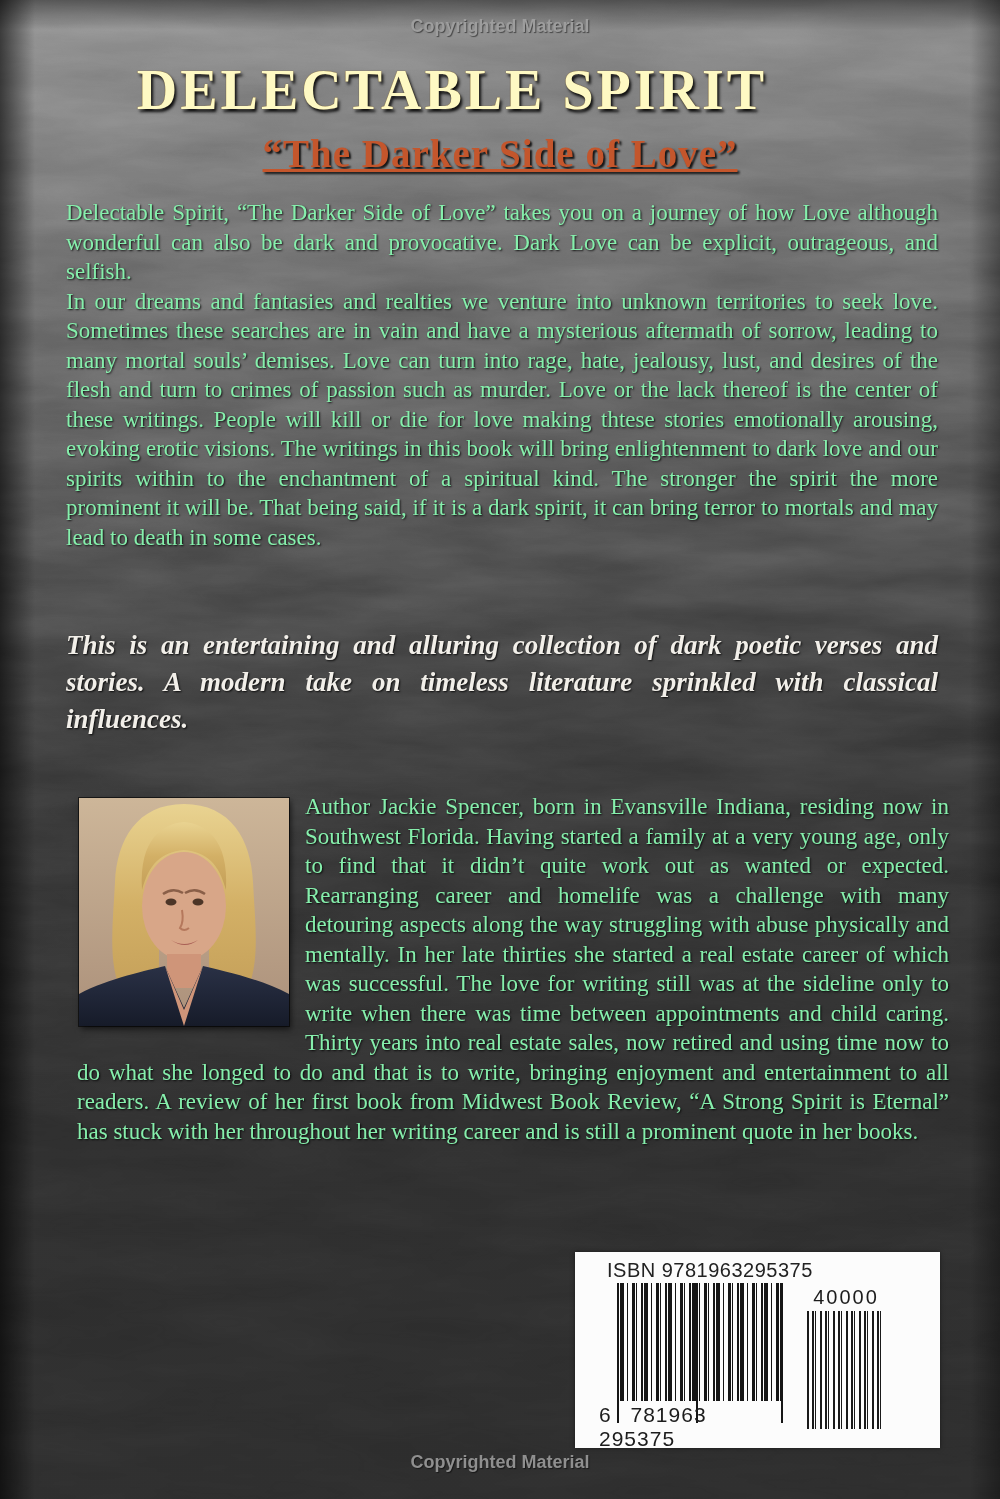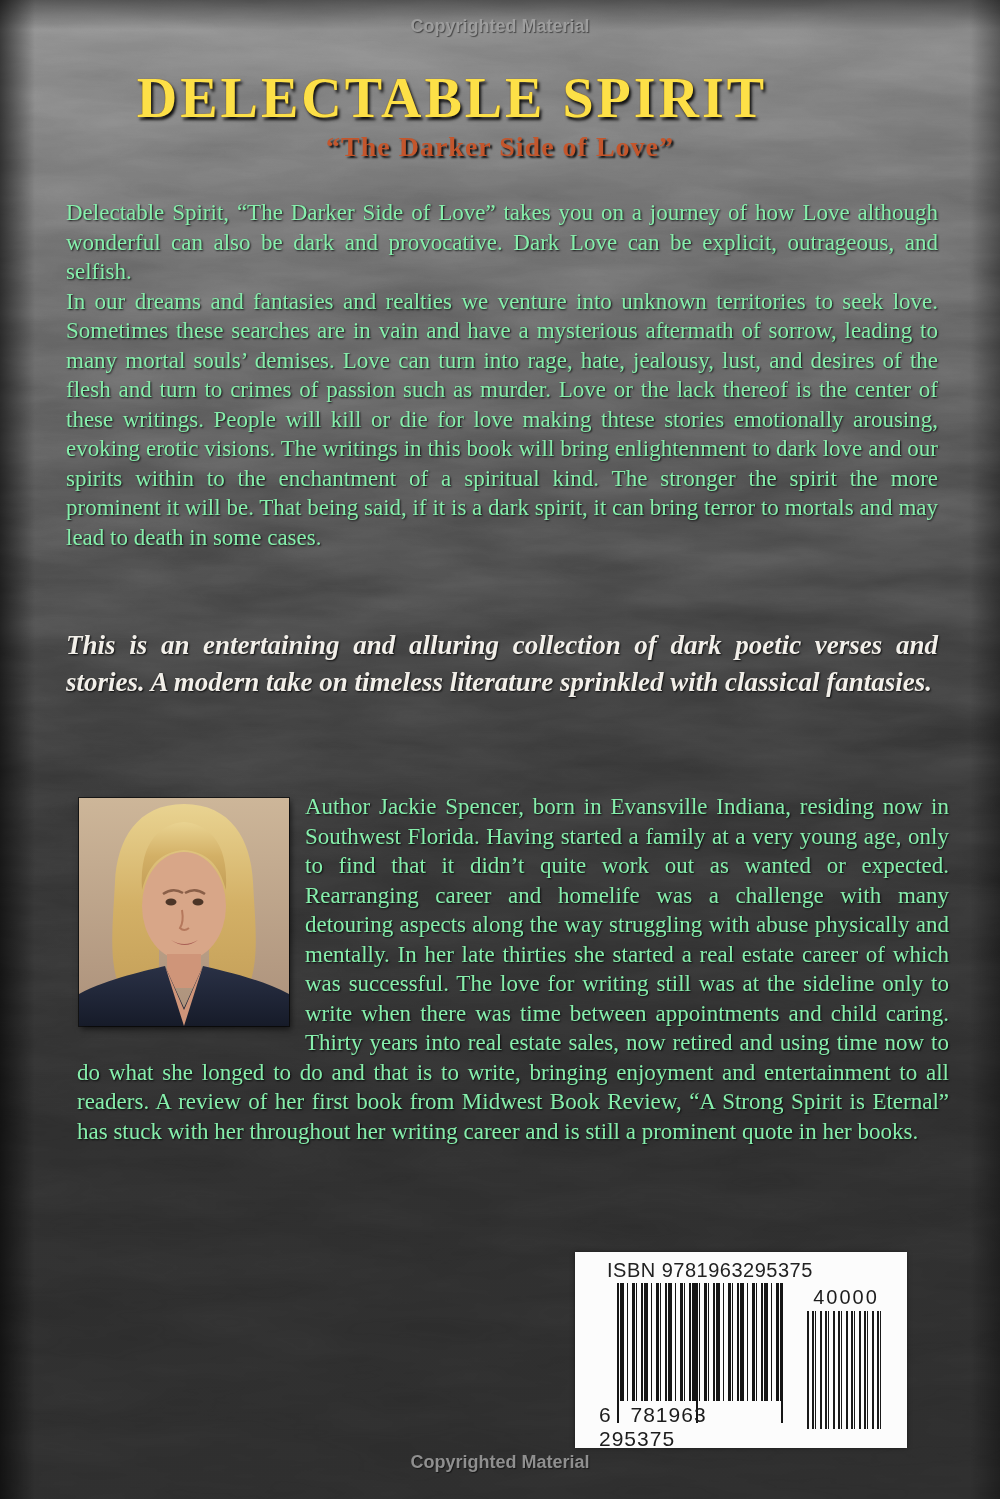--- a/index.html
+++ b/index.html
@@ -35,29 +35,29 @@
     font-family:"Liberation Sans", sans-serif;
     font-weight:700;font-size:18px;color:#9d9d9d;
     text-shadow:1px 1px 1px rgba(0,0,0,.5);
   }
   .copyright.top{top:16px;}
   .copyright.bottom{top:1452px;color:#8f8f8f;}
 
   .book-title{
     top:58px;left:0;width:904px;text-align:center;
     font-size:56px;font-weight:700;letter-spacing:3px;
-    color:#fde047;
+    color:#fef9c3;
     text-shadow:2px 3px 3px #101010, 0 0 1px #7a4c00;
-    margin-top:8px;
   }
   .book-subtitle{
     top:131px;left:0;width:1000px;text-align:center;
-    font-size:28px;font-weight:700;letter-spacing:1px;
+    font-size:39px;font-weight:700;letter-spacing:1px;
     color:#c4562c;
     text-shadow:2px 2px 2px #141414;
+    text-decoration:underline;
   }
 
   .body-text{
     left:66px;width:872px;
     font-size:23px;line-height:29.5px;color:#86efac;
     text-align:justify;
     text-shadow:1px 1px 2px rgba(0,0,0,.85);
   }
   .body-text p{margin:0;}
   #synopsis{top:198px;}
@@ -69,21 +69,21 @@
   #bio-block{top:792px;margin-left:11px;}
   #closing{top:1178px;}
 
   .photo-wrap{
     float:left;width:210px;height:228px;margin:6px 16px 8px 2px;
     background:#b9a184;box-shadow:0 0 0 1px rgba(0,0,0,.6), 2px 3px 6px rgba(0,0,0,.6);
   }
   .photo-wrap svg{display:block;}
 
   .barcode-box{
-    left:575px;top:1252px;width:332px;height:196px;
+    left:575px;top:1252px;width:365px;height:196px;
     background:#fcfcfc;box-shadow:0 0 4px rgba(0,0,0,.5);
     font-family:"Liberation Sans", sans-serif;color:#1c1c1c;
   }
   .isbn-label{
     position:absolute;top:7px;left:32px;
     font-size:20px;letter-spacing:.5px;color:#222;
   }
   .ean{
     position:absolute;left:24px;top:31px;width:186px;height:166px;
   }
@@ -140,21 +140,21 @@
 
   <div class="layer book-title">DELECTABLE SPIRIT</div>
 
   <div class="layer book-subtitle">“The Darker Side of Love”</div>
 
   <div class="layer body-text" id="synopsis">
     <p>Delectable Spirit, “The Darker Side of Love” takes you on a journey of how Love although wonderful can also be dark and provocative.  Dark Love can be explicit, outrageous, and selfish.</p>
     <p>In our dreams and fantasies and realties we venture into unknown territories to seek love.  Sometimes these searches are in vain and have a mysterious aftermath of sorrow, leading to many mortal souls’ demises.  Love can turn into rage, hate, jealousy, lust, and desires of the flesh and turn to crimes of passion such as murder.  Love or the lack thereof is the center of these writings. People will kill or die for love making thtese stories emotionally arousing, evoking erotic visions. The writings in this book will bring enlightenment to dark love and our spirits within to the enchantment of a spiritual kind. The stronger the spirit the more prominent it will be.  That being said, if it is a dark spirit, it can bring terror to mortals and may lead to death in some cases.</p>
   </div>
 
-  <div class="layer body-text" id="tagline">This is an entertaining and alluring collection of dark poetic verses and stories. A modern take on timeless literature sprinkled with classical fantasies.</div>
+  <div class="layer body-text" id="tagline">This is an entertaining and alluring collection of dark poetic verses and stories. A modern take on timeless literature sprinkled with classical influences.</div>
 
   <div class="layer body-text" id="bio-block">
     <div class="photo-wrap">
       <svg width="210" height="228" viewBox="0 0 210 228">
         <defs>
           <linearGradient id="pbg" x1="0" y1="0" x2="0" y2="1">
             <stop offset="0" stop-color="#cdb699"></stop>
             <stop offset="1" stop-color="#ab907a"></stop>
           </linearGradient>
           <linearGradient id="hairg" x1="0" y1="0" x2="0" y2="1">

